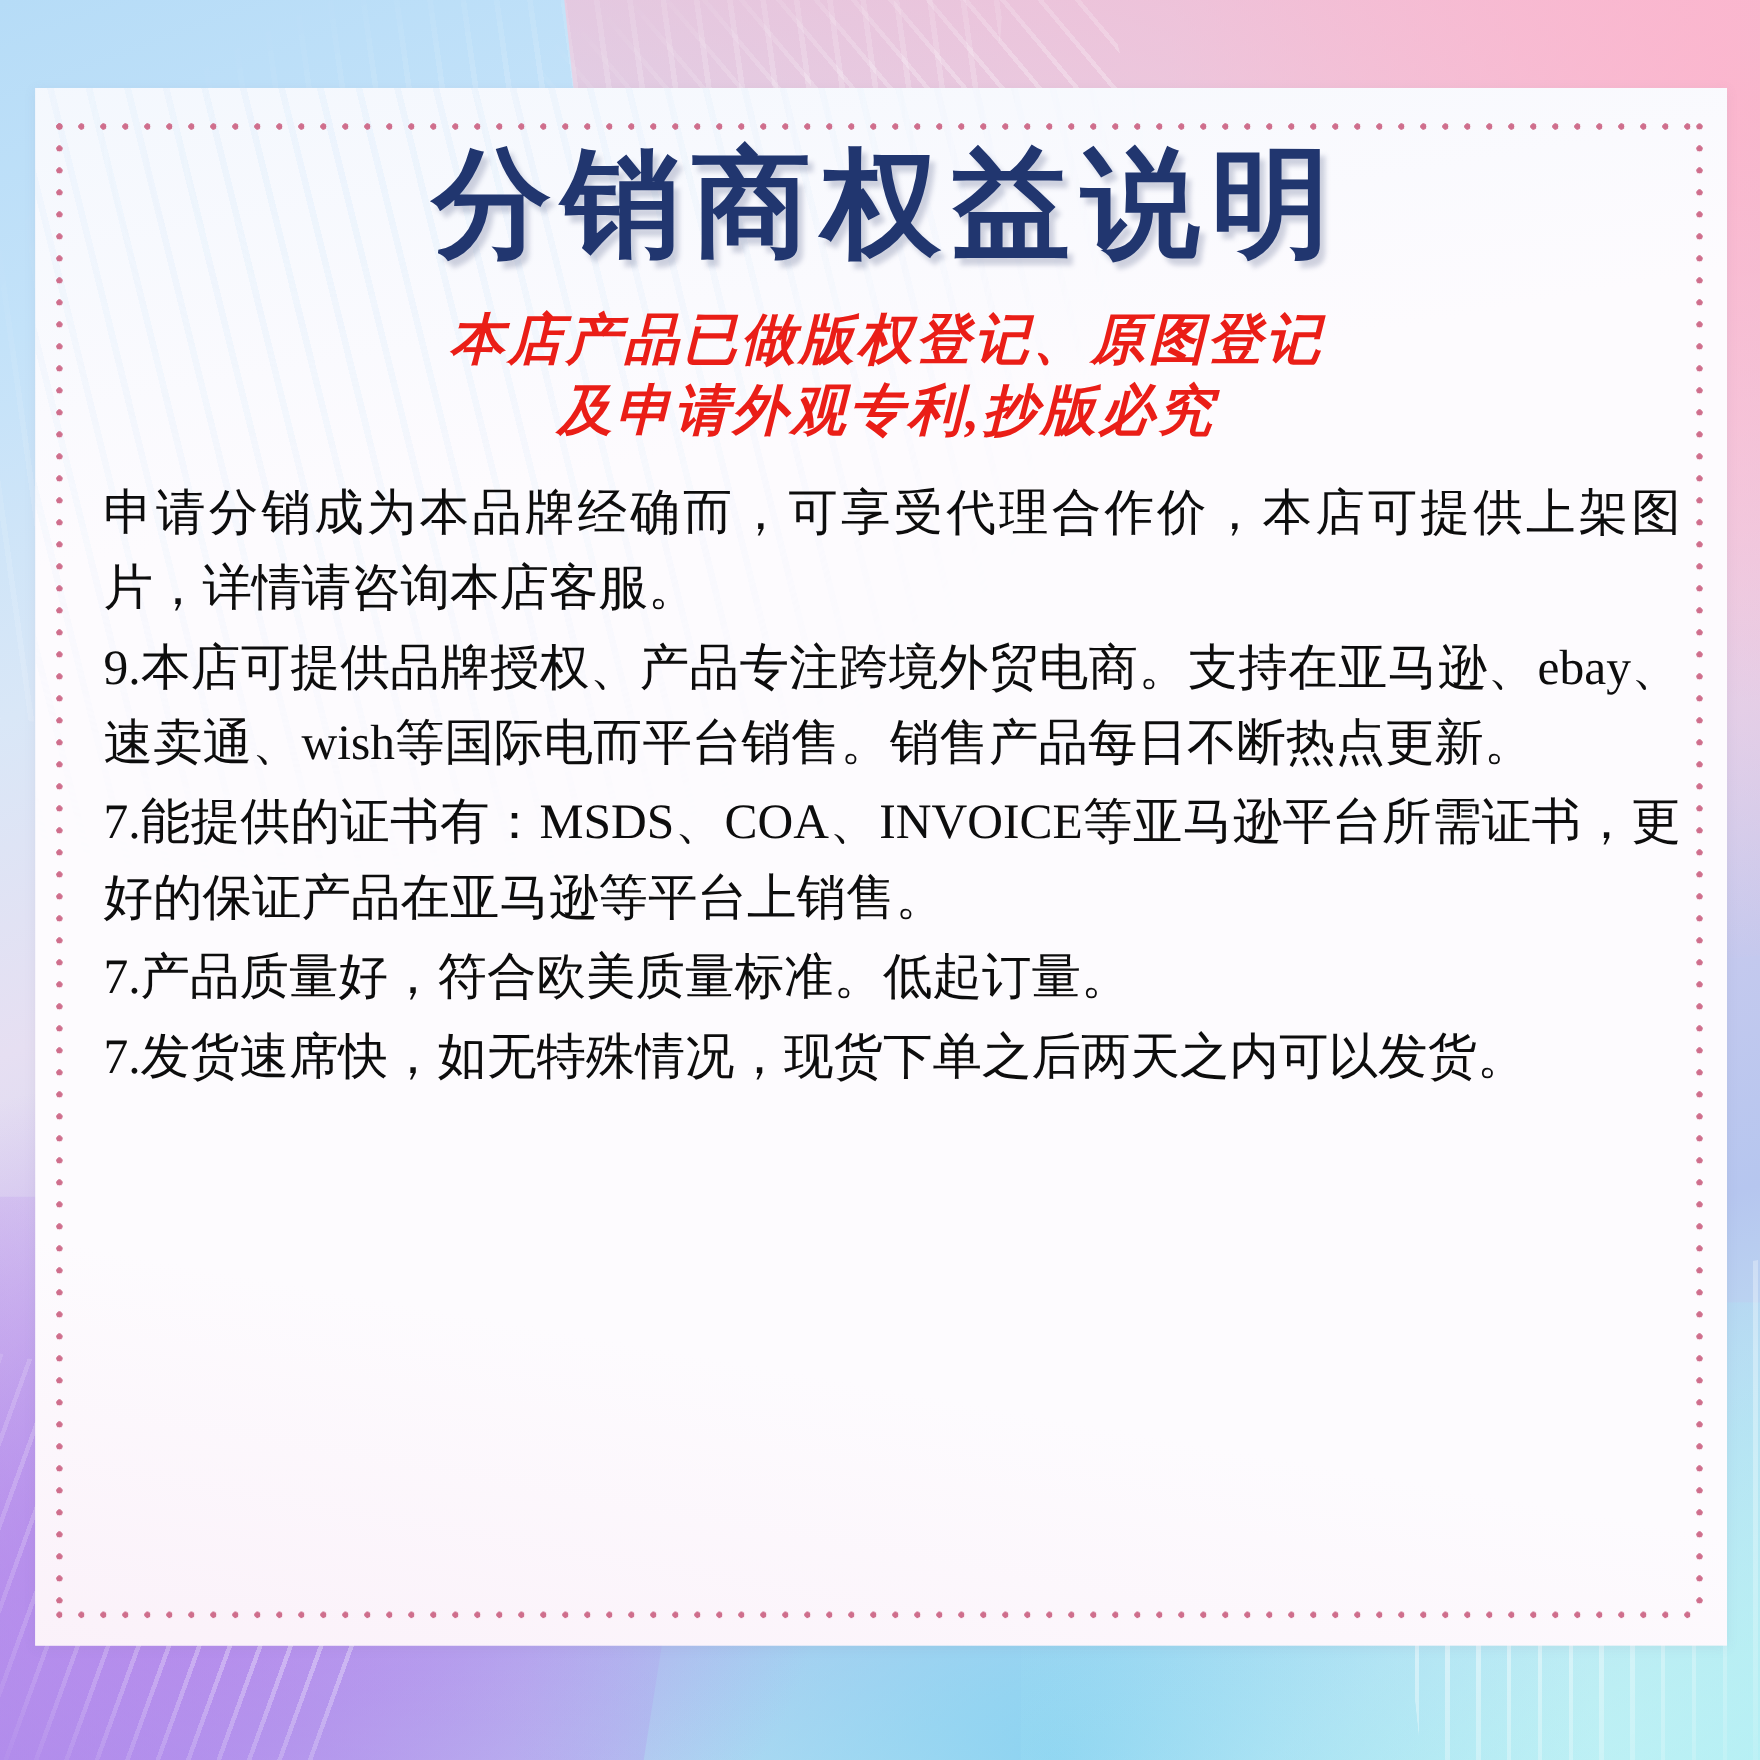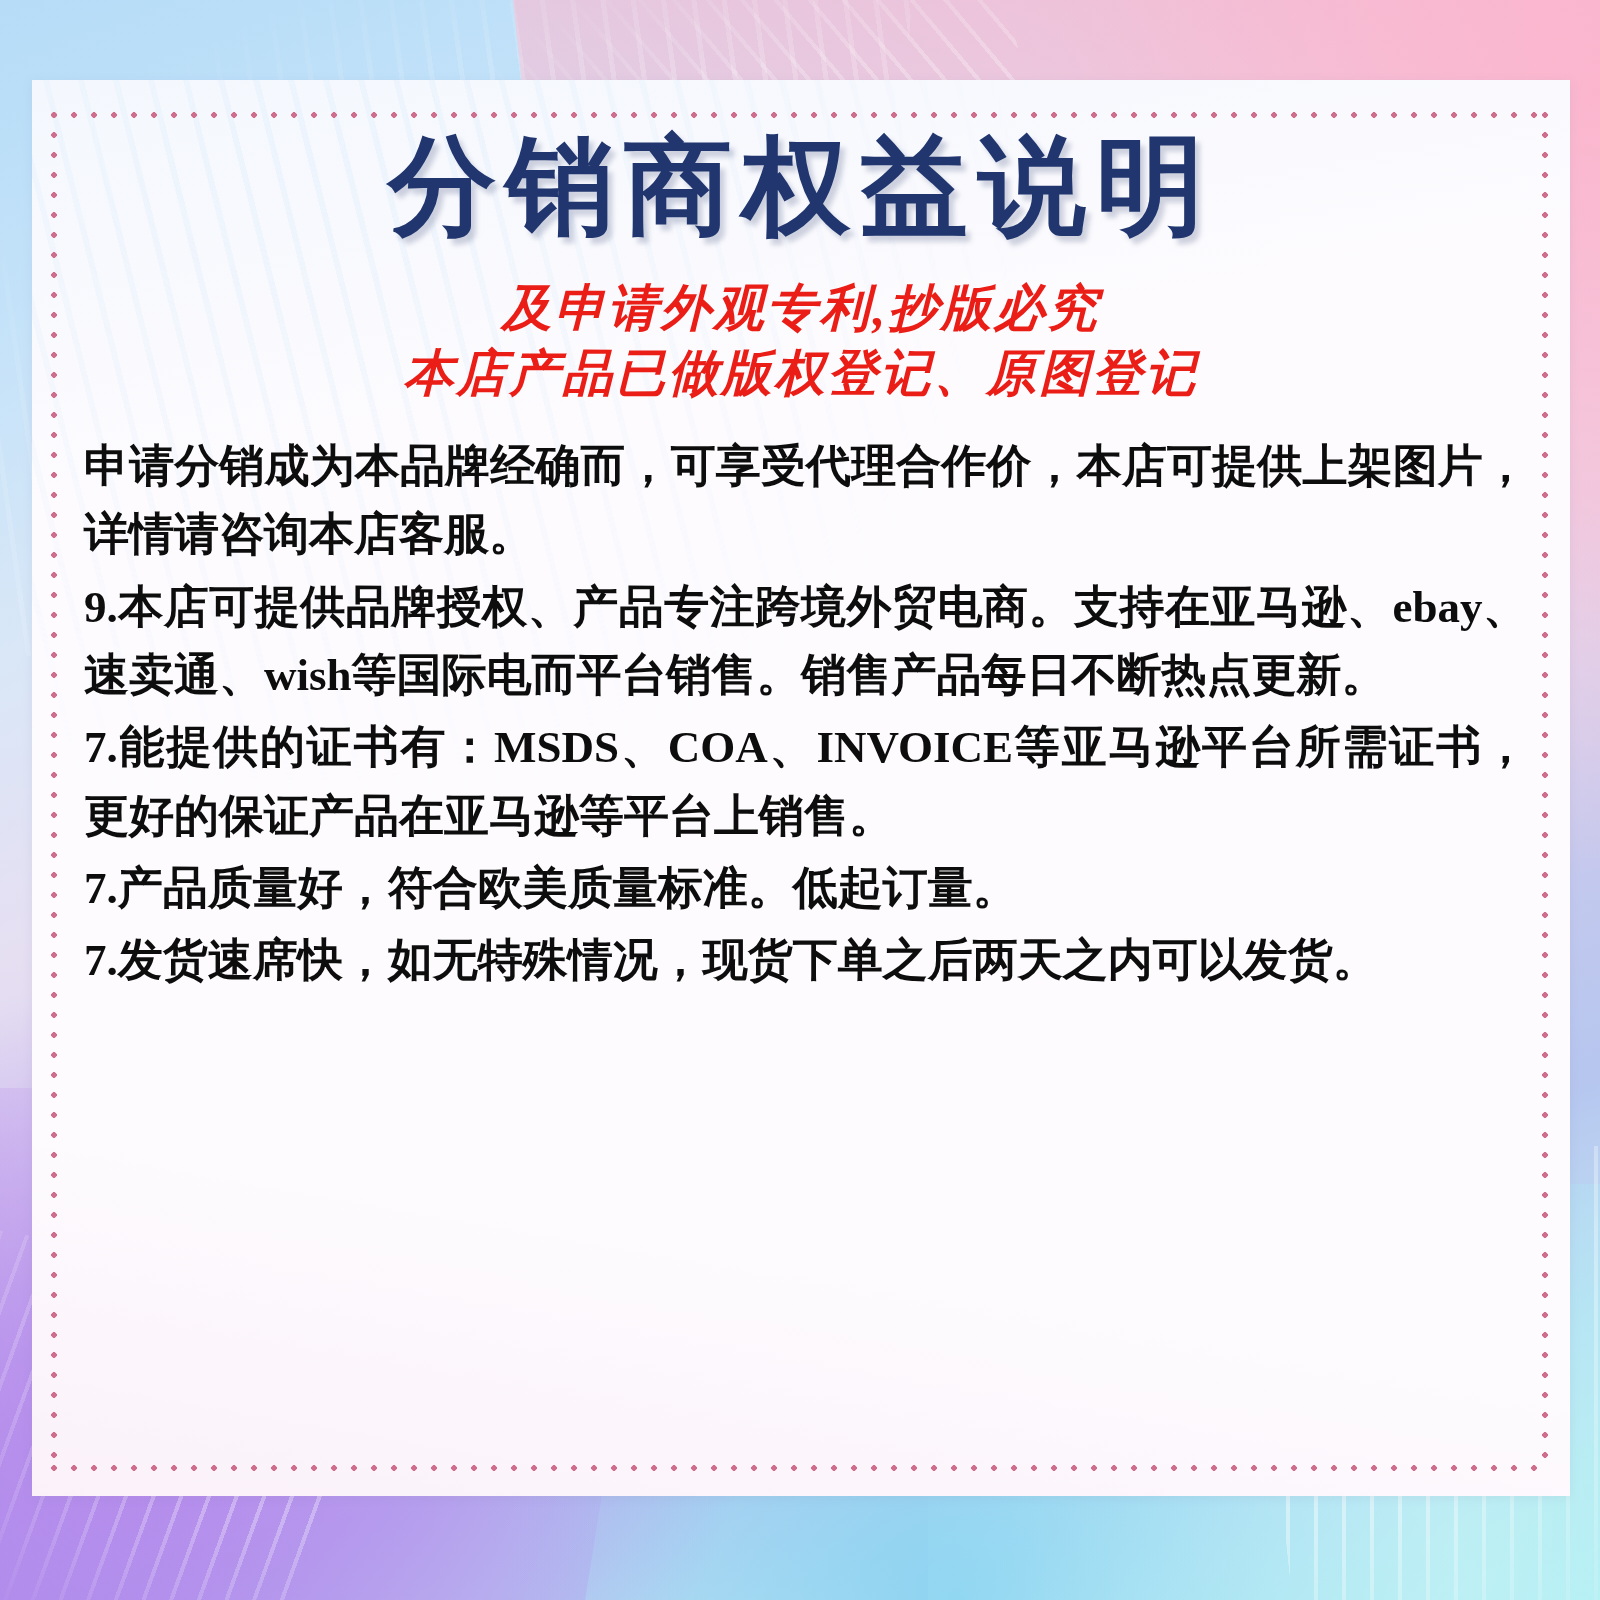--- a/index.html
+++ b/index.html
@@ -196,20 +196,21 @@
   .dot-bottom { bottom: 0; }
   .dot-left { left: 0; }
   .dot-right { right: 0; }
 
   
   .content {
     position: absolute;
     inset: 0;
     padding: 28px 30px 0 30px;
     box-sizing: border-box;
+    margin-left: 10px;
   }
 
   .main-title {
     text-align: center;
     color: #21366f;
     font-family: "DejaVu Sans", "Liberation Sans", sans-serif;
     font-weight: bold;
     font-size: 108px;
     line-height: 1.22;
     letter-spacing: 10px;
@@ -229,21 +230,21 @@
     line-height: 1.30;
     letter-spacing: 3px;
   }
   .subtitle-line { display: block; white-space: nowrap; }
 
   .body-block {
     margin-top: 26px;
     padding: 0 12px 0 22px;
     color: #0d0d0d;
     font-family: "Liberation Serif", "DejaVu Serif", serif;
-    font-weight: bold;
+    font-weight: normal;
     font-size: 45px;
     line-height: 1.52;
     text-align: justify;
     text-justify: inter-ideograph;
   }
   .body-para {
     margin: 0 0 4px 0;
     text-indent: 0;
   }
 </style>
@@ -269,22 +270,22 @@
     <div class="dot-line dot-h dot-bottom"></div>
     <div class="dot-line dot-v dot-left"></div>
     <div class="dot-line dot-v dot-right"></div>
   </div>
 
   <div class="content">
 
     <h1 class="main-title">分销商权益说明</h1>
 
     <div class="subtitle-block">
+      <span class="subtitle-line">本店产品已做版权登记、原图登记</span>
       <span class="subtitle-line">及申请外观专利,抄版必究</span>
-      <span class="subtitle-line">本店产品已做版权登记、原图登记</span>
     </div>
 
     <div class="body-block">
       <p class="body-para">申请分销成为本品牌经确而，可享受代理合作价，本店可提供上架图片，详情请咨询本店客服。</p>
       <p class="body-para">9.本店可提供品牌授权、产品专注跨境外贸电商。支持在亚马逊、ebay、速卖通、wish等国际电而平台销售。销售产品每日不断热点更新。</p>
       <p class="body-para">7.能提供的证书有：MSDS、COA、INVOICE等亚马逊平台所需证书，更好的保证产品在亚马逊等平台上销售。</p>
       <p class="body-para">7.产品质量好，符合欧美质量标准。低起订量。</p>
       <p class="body-para">7.发货速席快，如无特殊情况，现货下单之后两天之内可以发货。</p>
     </div>
 

